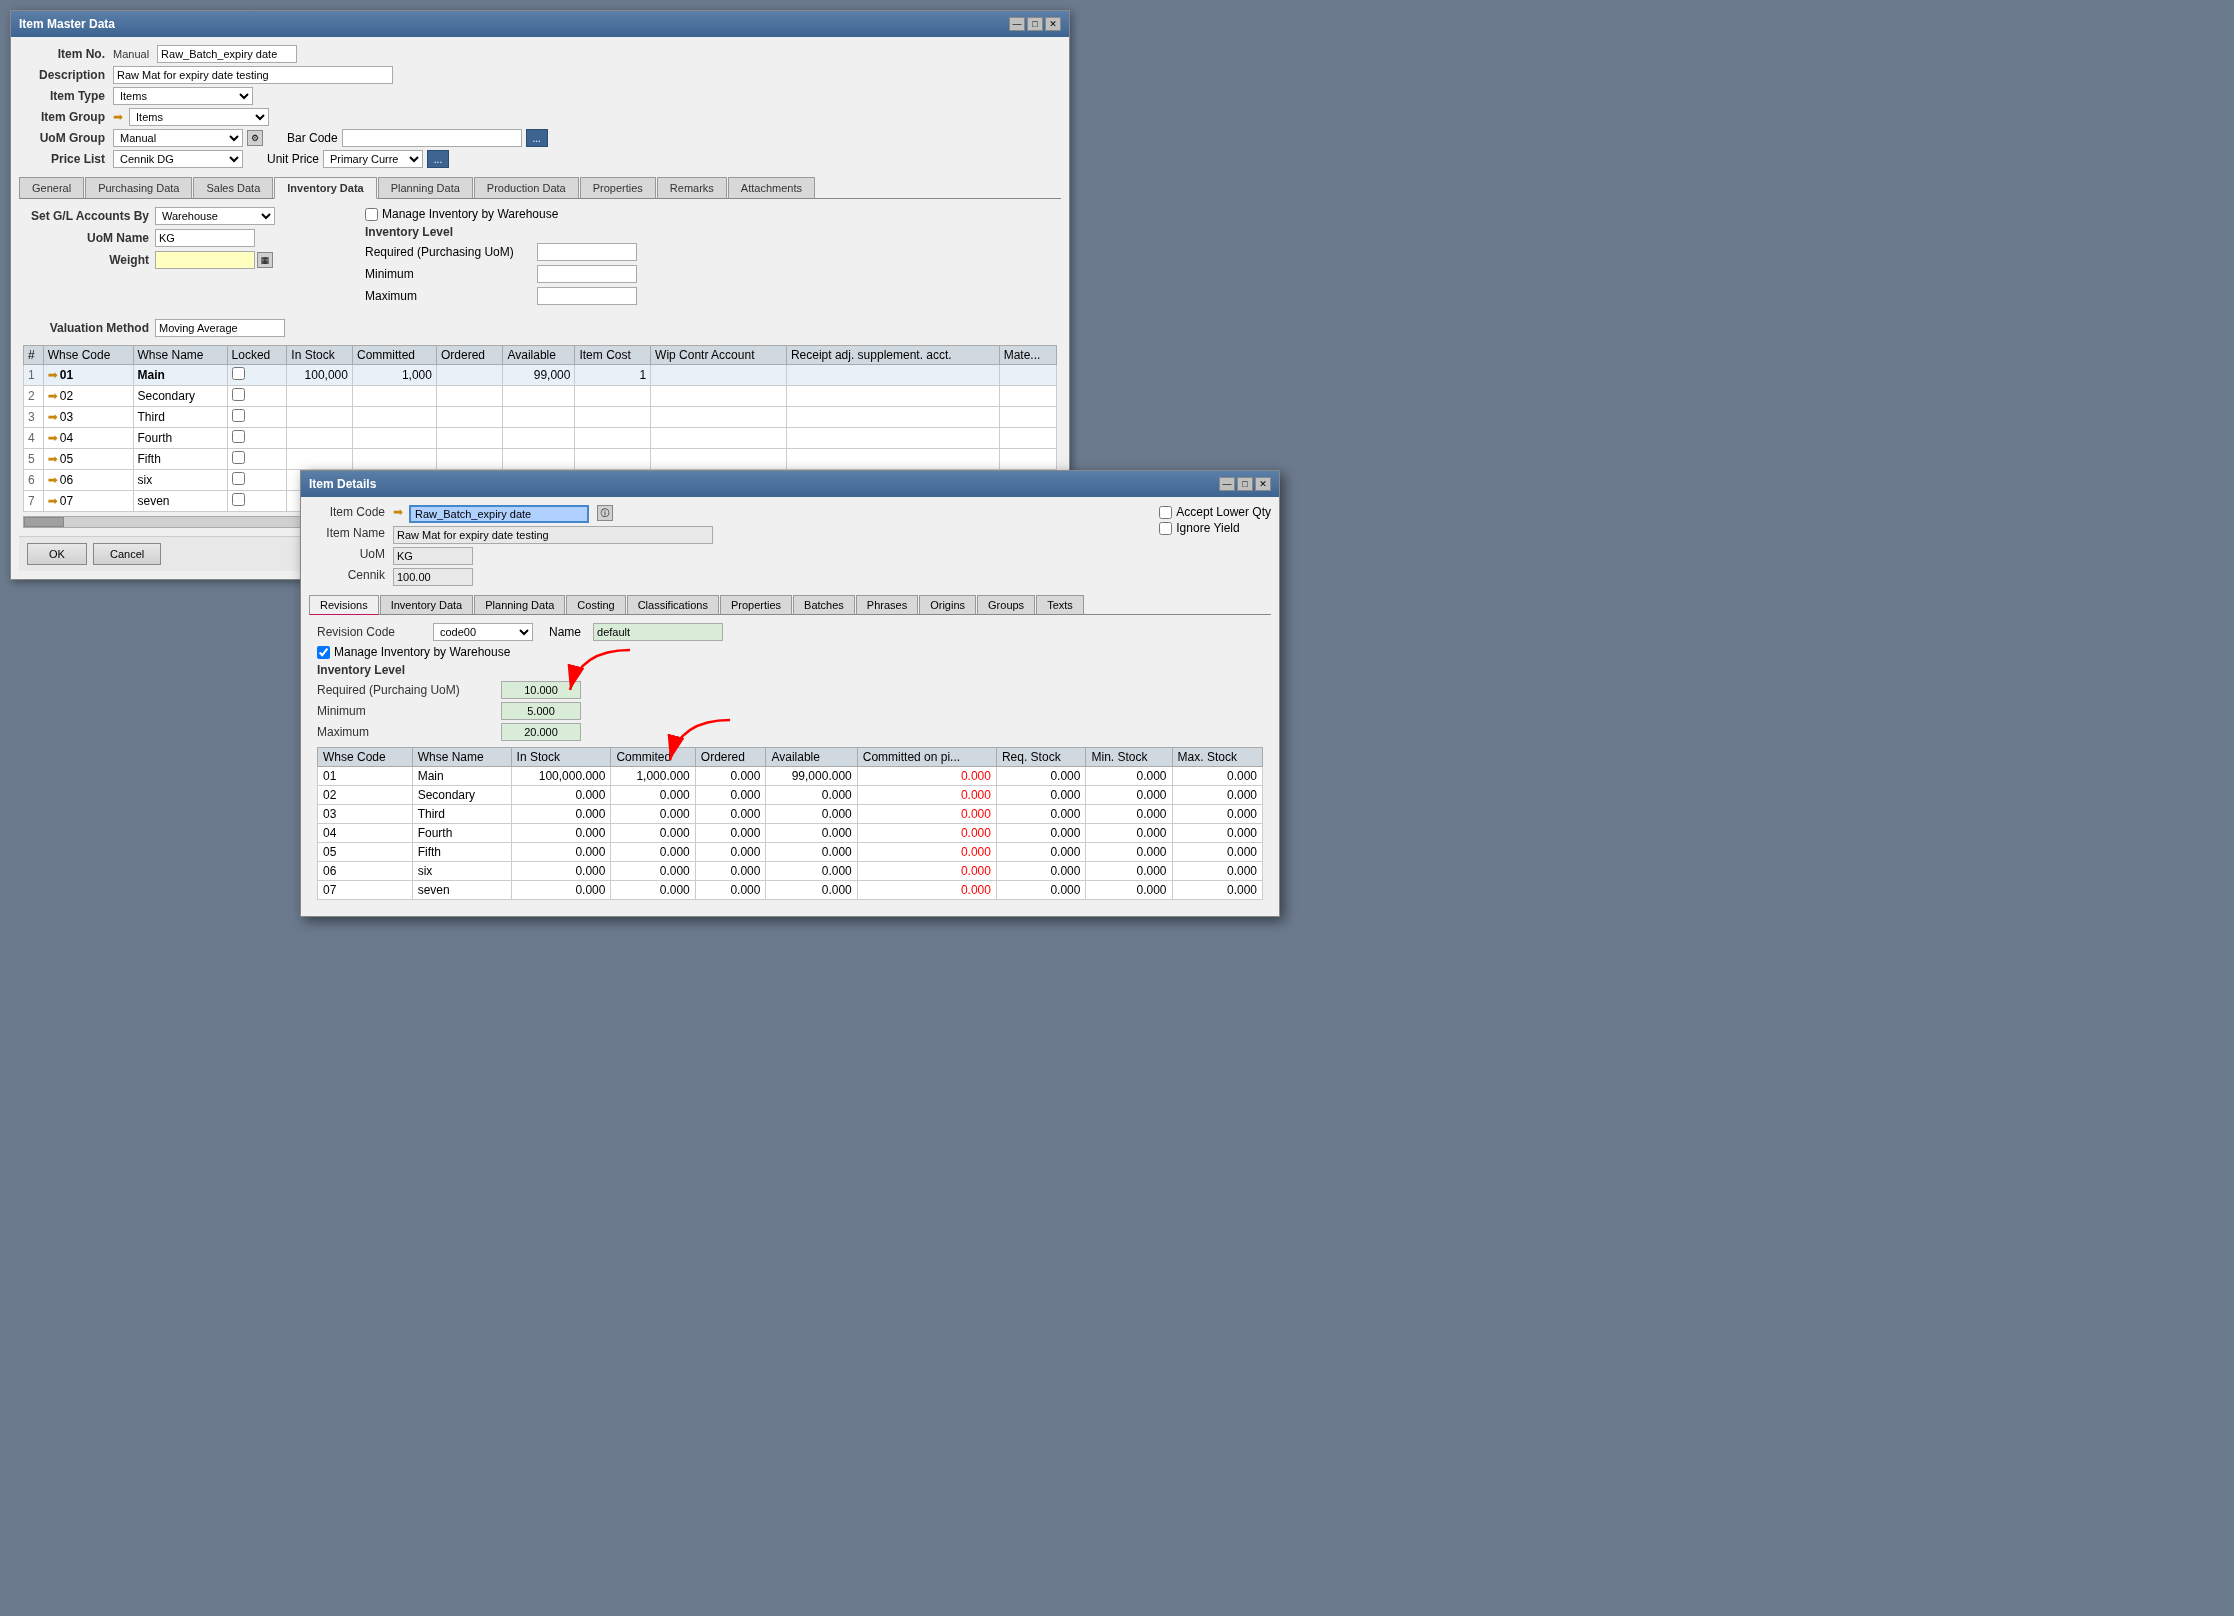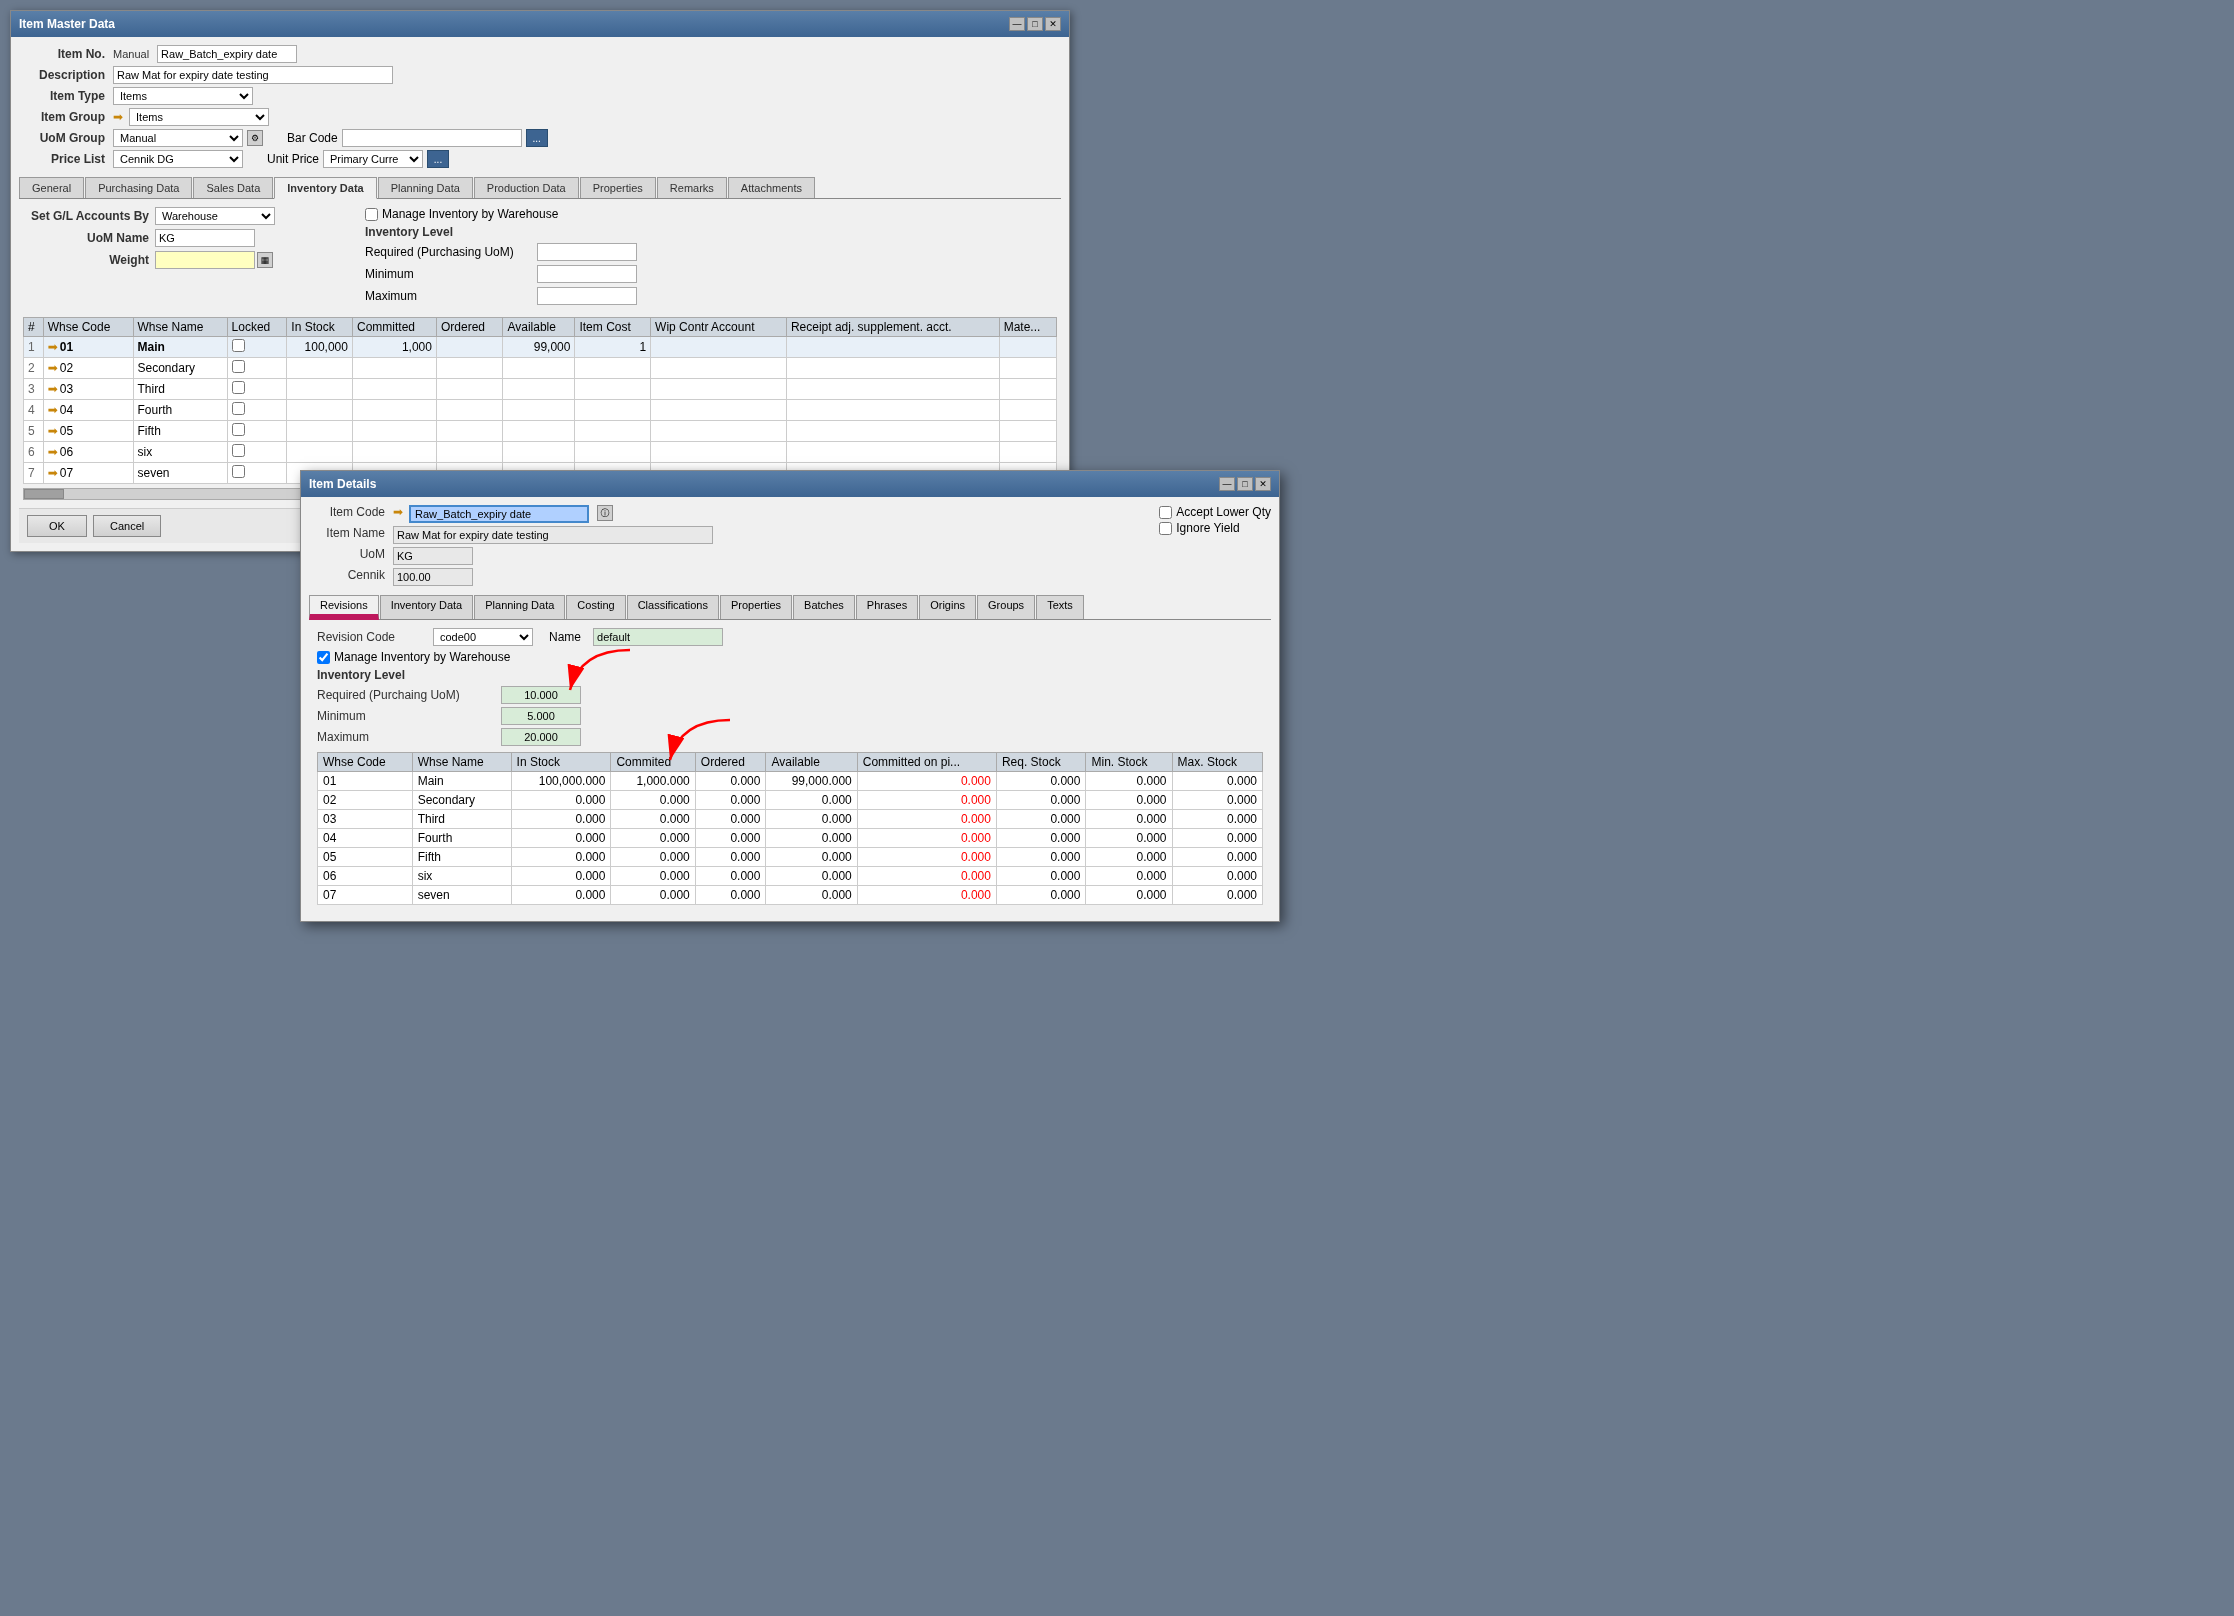--- a/index.html
+++ b/index.html
@@ -169,21 +169,21 @@
       padding: 3px 10px;
       border: 1px solid #999;
       border-bottom: none;
       background: #d8d8d8;
       cursor: pointer;
       margin-right: 1px;
       font-size: 11px;
     }
     .dialog-tab.active {
       background: #f0f0f0;
-      border-bottom: 6px solid #be185d;
+      border-bottom: 1px solid #be185d;
       margin-bottom: -1px;
     }
 
     .dialog-tab-content { padding: 8px; }
 
     
     .rev-row { display: flex; align-items: center; margin-bottom: 4px; gap: 6px; }
     .rev-label { color: #333; min-width: 110px; }
 
     
@@ -364,20 +364,24 @@
               <input class="form-input" type="text" style="width: 100px;">
             </div>
             <div class="tab-row">
               <span style="min-width:170px;">Maximum</span>
               <input class="form-input" type="text" style="width: 100px;">
             </div>
           </div>
         </div>
       </div>
 
+      <div class="tab-row" style="margin-top:10px;">
+        <span class="form-label" style="min-width:130px;">Valuation Method</span>
+        <input class="form-input" type="text" value="Moving Average" style="width: 130px;">
+      </div>
 
       <table class="inv-table" style="margin-top:8px;">
         <thead>
           <tr>
             <th>#</th>
             <th>Whse Code</th>
             <th>Whse Name</th>
             <th>Locked</th>
             <th>In Stock</th>
             <th>Committed</th>

